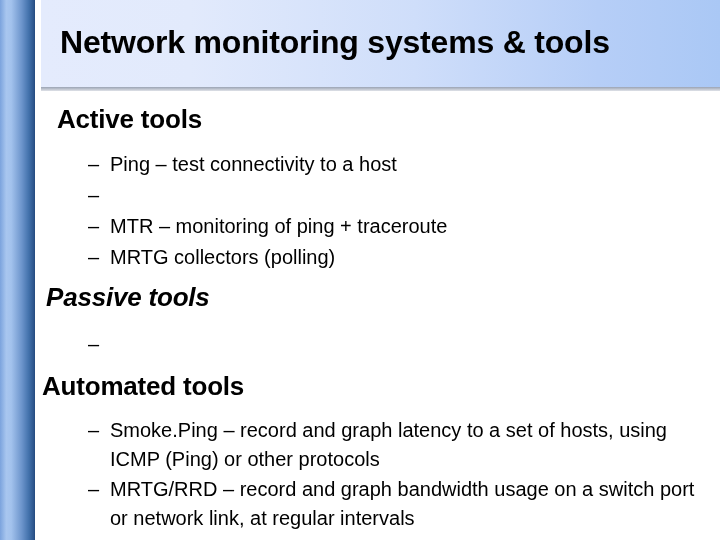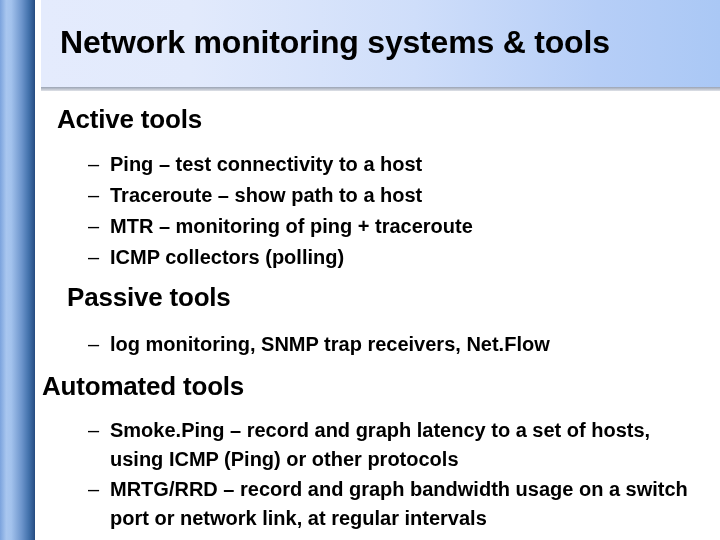--- a/index.html
+++ b/index.html
@@ -93,32 +93,31 @@
   }
   .bullet-dash {
     width: 22px;
     flex: 0 0 22px;
     font-size: 20px;
     color: #000000;
     line-height: 28.5px;
   }
   .bullet-text {
     white-space: pre-wrap;
-    font-weight: bold;
   }
 
   
   #h-active   { left: 57px;  top: 13px; }
   #b-active-0 { left: 88px;  top: 59px;  width: 600px; }
   #b-active-1 { left: 88px;  top: 90px;  width: 600px; }
   #b-active-2 { left: 88px;  top: 121px; width: 600px; }
   #b-active-3 { left: 88px;  top: 152px; width: 600px; }
 
   
-  #h-passive   { left: 67px; top: 191px; }
+  #h-passive   { left: 46px; top: 191px; font-style: italic; }
   #b-passive-0 { left: 88px; top: 239px; width: 610px; }
 
   
   #h-automated   { left: 42px; top: 280px; }
   #b-automated-0 { left: 88px; top: 325px; width: 620px; }
   #b-automated-1 { left: 88px; top: 384px; width: 620px; }
 </style>
 </head>
 <body>
 
@@ -133,36 +132,34 @@
   <div id="body">
 
     <div class="section-heading" id="h-active">Active tools</div>
 
     <div class="bullet-row" id="b-active-0">
       <span class="bullet-dash">–</span>
       <span class="bullet-text">Ping – test connectivity to a host</span>
     </div>
     <div class="bullet-row" id="b-active-1">
       <span class="bullet-dash">–</span>
-      <span class="bullet-text">Traceroute – show path to a host</span>
     </div>
     <div class="bullet-row" id="b-active-2">
       <span class="bullet-dash">–</span>
       <span class="bullet-text">MTR – monitoring of ping + traceroute</span>
     </div>
     <div class="bullet-row" id="b-active-3">
       <span class="bullet-dash">–</span>
-      <span class="bullet-text">ICMP collectors (polling)</span>
+      <span class="bullet-text">MRTG collectors (polling)</span>
     </div>
 
     <div class="section-heading" id="h-passive">Passive tools</div>
 
     <div class="bullet-row" id="b-passive-0">
       <span class="bullet-dash">–</span>
-      <span class="bullet-text">log monitoring, SNMP trap receivers, Net.Flow</span>
     </div>
 
     <div class="section-heading" id="h-automated">Automated tools</div>
 
     <div class="bullet-row" id="b-automated-0">
       <span class="bullet-dash">–</span>
       <span class="bullet-text">Smoke.Ping – record and graph latency to a set of hosts, using ICMP (Ping) or other protocols</span>
     </div>
     <div class="bullet-row" id="b-automated-1">
       <span class="bullet-dash">–</span>

